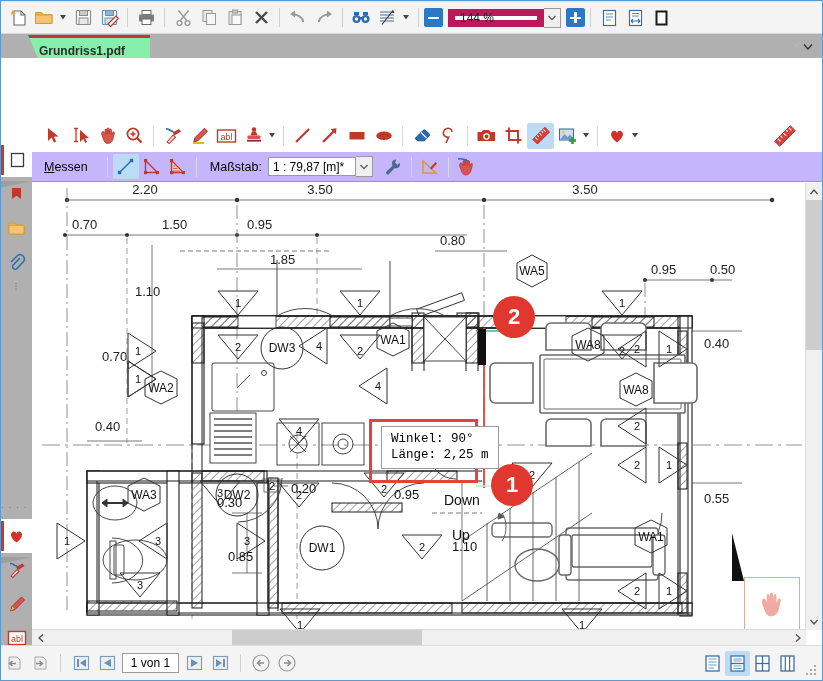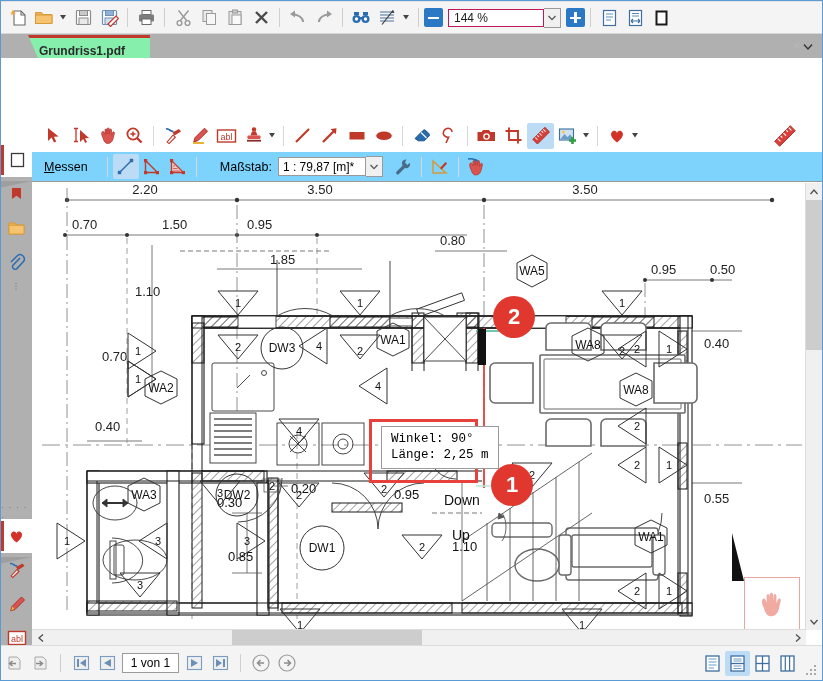--- a/index.html
+++ b/index.html
@@ -29,21 +29,21 @@
   
   .toolbar{height:31px;background:#f4f4f4;border-top:1px solid #e3e3e3;border-bottom:1px solid #d8d8d8;display:flex;align-items:center;padding-left:4px;}
   .tb-btn{width:26px;height:25px;display:flex;align-items:center;justify-content:center;border-radius:2px;}
   .tb-btn.small{width:13px;}
   .tb-sep{width:1px;height:19px;background:#d0d0d0;margin:0 5px;}
   .zoom-box{display:flex;align-items:center;}
   .zoom-minus,.zoom-plus{width:19px;height:19px;background:#2b78c4;border-radius:2px;position:relative;}
   .zoom-minus:after{content:"";position:absolute;left:4px;top:8.5px;width:11px;height:2.5px;background:#fff;}
   .zoom-plus:after{content:"";position:absolute;left:4px;top:8.5px;width:11px;height:2.5px;background:#fff;}
   .zoom-plus:before{content:"";position:absolute;left:8.2px;top:4px;width:2.5px;height:11px;background:#fff;}
-  .zoom-input{width:96px;height:18px;border:1px solid #be185d;background:#fff;font-size:12px;padding:1px 3px 0 5px;box-sizing:border-box;display:flex;align-items:center;color:#222;}
+  .zoom-input{width:96px;height:18px;border:7px solid #be185d;background:#fff;font-size:12px;padding:1px 3px 0 5px;box-sizing:border-box;display:flex;align-items:center;color:#222;}
   .zoom-drop{width:17px;height:20px;border:1px solid #9a9a9a;border-left:none;background:#f0f0f0;display:flex;align-items:center;justify-content:center;box-sizing:border-box;}
 
   
   .tabstrip{height:24px;background:#b0b0b0;position:relative;}
   .tab{position:absolute;left:27px;top:1px;height:23px;width:122px;background:#86efac;border-top:3px solid #c0392b;box-sizing:border-box;display:flex;align-items:flex-end;
         clip-path:polygon(0 0,100% 0,100% 100%,10px 100%);}
   .tab-label{margin-left:11px;font-size:12px;font-weight:bold;color:#2b2b2b;}
   .tab-close{position:absolute;right:22px;top:5px;color:#b8b8b8;font-size:12px;}
   .tabstrip-arrow{position:absolute;right:9px;top:6px;}
 
@@ -56,25 +56,25 @@
   .sb-dots{height:14px;display:flex;align-items:center;justify-content:center;letter-spacing:1px;color:#7b7b7b;font-size:9px;}
 
   
   .annobar{position:absolute;left:31px;top:118px;right:0;height:33px;background:#fff;display:flex;align-items:center;padding-left:8px;}
   .an-btn{width:27px;height:26px;display:flex;align-items:center;justify-content:center;border-radius:2px;}
   .an-btn.active{background:#bcdcf5;}
   .an-caret{width:11px;height:26px;display:flex;align-items:center;justify-content:center;}
   .an-sep{width:1px;height:20px;background:#d8d8d8;margin:0 5px;}
 
   
-  .measbar{position:absolute;left:31px;top:151px;right:0;height:30px;background:#7dd3fc;border-bottom:1px solid #9a9a9a;display:flex;align-items:center;padding-left:12px;box-sizing:border-box;}
+  .measbar{position:absolute;left:31px;top:151px;right:0;height:30px;background:#c4b5fd;border-bottom:1px solid #9a9a9a;display:flex;align-items:center;padding-left:12px;box-sizing:border-box;}
   .meas-label{font-size:12.5px;margin-right:14px;}
   .ms-btn{width:26px;height:25px;display:flex;align-items:center;justify-content:center;border-radius:2px;}
   .ms-btn.active{background:#bcdcf5;}
-  .scale-label{font-size:12.5px;margin-left:18px;margin-right:6px;}
+  .scale-label{font-size:12.5px;margin-left:8px;margin-right:6px;}
   .scale-input{width:88px;height:19px;border:1px solid #9a9a9a;background:#fff;font-size:12px;display:flex;align-items:center;padding-left:4px;box-sizing:border-box;}
   .scale-drop{width:17px;height:21px;border:1px solid #9a9a9a;border-left:none;background:#f0f0f0;display:flex;align-items:center;justify-content:center;box-sizing:border-box;}
 
   
   .canvaswrap{position:absolute;left:31px;top:182px;right:16px;bottom:50px;background:#fff;border-right:1px solid #000;overflow:hidden;}
   .plan{position:absolute;left:0;top:0;width:100%;height:100%;}
   .plan svg{display:block;}
 
   .vscroll{position:absolute;right:0;top:182px;width:16px;bottom:50px;background:#f0f0f0;border-left:1px solid #dcdcdc;}
   .vscroll .arrow{width:16px;height:17px;display:flex;align-items:center;justify-content:center;background:#f0f0f0;}

